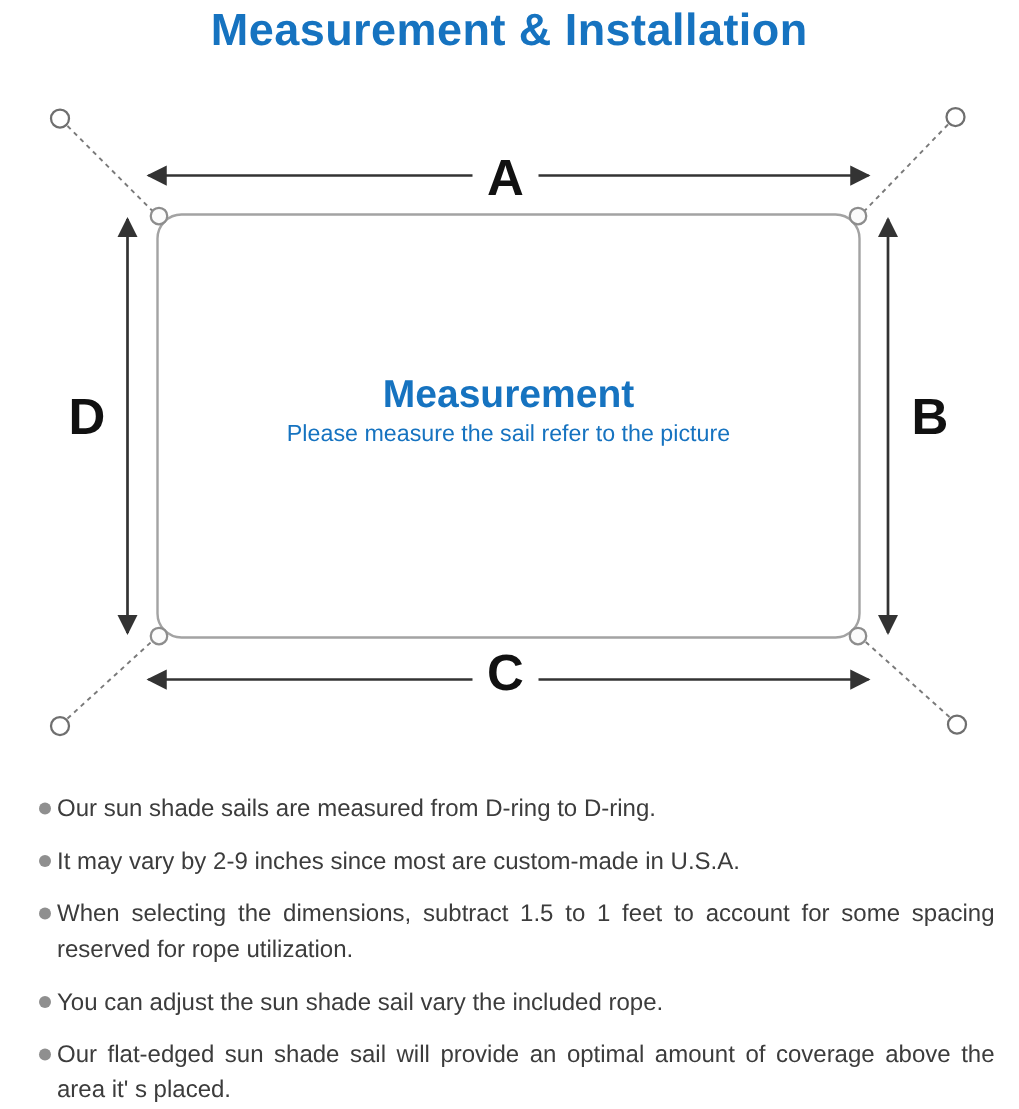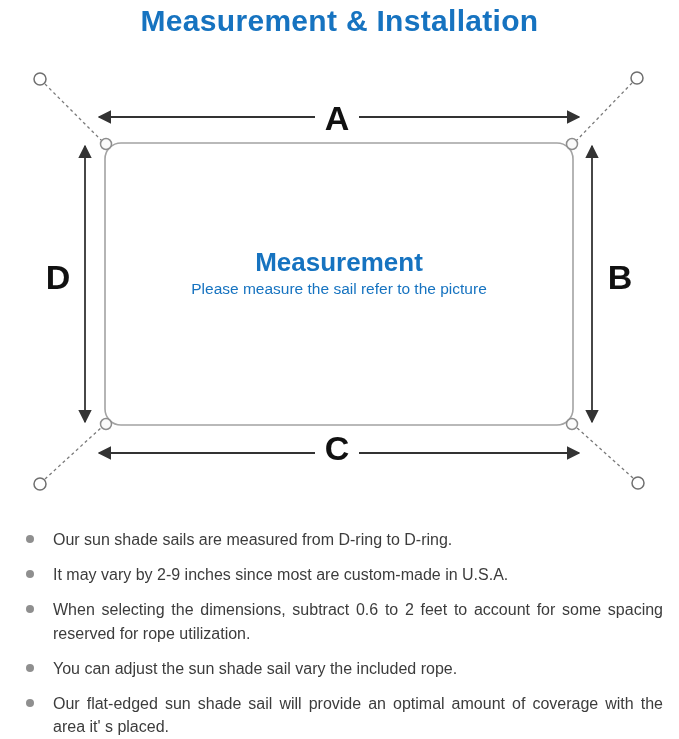--- a/index.html
+++ b/index.html
@@ -32,21 +32,21 @@
   .center-sub   { fill:#1673c0; font-size:15.5px; font-weight:400; text-anchor:middle;
                   font-family:"Liberation Sans", sans-serif; }
 
   .notes {
     list-style:none;
     margin:22px 0 0;
     padding:0 16px 0 26px;
   }
   .note {
     display:flex;
-    gap:19px;
+    gap:4px;
     margin-bottom:12px;
     color:#3c3c3c;
     font-size:16px;
     line-height:1.45;
   }
   .bullet {
     width:8px; height:8px;
     border-radius:50%;
     background:#8f8f8f;
     flex:0 0 auto;
@@ -108,25 +108,25 @@
     <li class="note">
       <span class="bullet"></span>
       <span class="note-text">Our sun shade sails are measured from D-ring to D-ring.</span>
     </li>
     <li class="note">
       <span class="bullet"></span>
       <span class="note-text">It may vary by 2-9 inches since most are custom-made in U.S.A.</span>
     </li>
     <li class="note">
       <span class="bullet"></span>
-      <span class="note-text">When selecting the dimensions, subtract 0.6 to 2 feet to account for some spacing reserved for rope utilization.</span>
+      <span class="note-text">When selecting the dimensions, subtract 1.5 to 1 feet to account for some spacing reserved for rope utilization.</span>
     </li>
     <li class="note">
       <span class="bullet"></span>
       <span class="note-text">You can adjust the sun shade sail vary the included rope.</span>
     </li>
     <li class="note">
       <span class="bullet"></span>
-      <span class="note-text">Our flat-edged sun shade sail will provide an optimal amount of coverage with the area it' s placed.</span>
+      <span class="note-text">Our flat-edged sun shade sail will provide an optimal amount of coverage above the area it' s placed.</span>
     </li>
   </ul>
 
 </div>
 
 </body></html>

